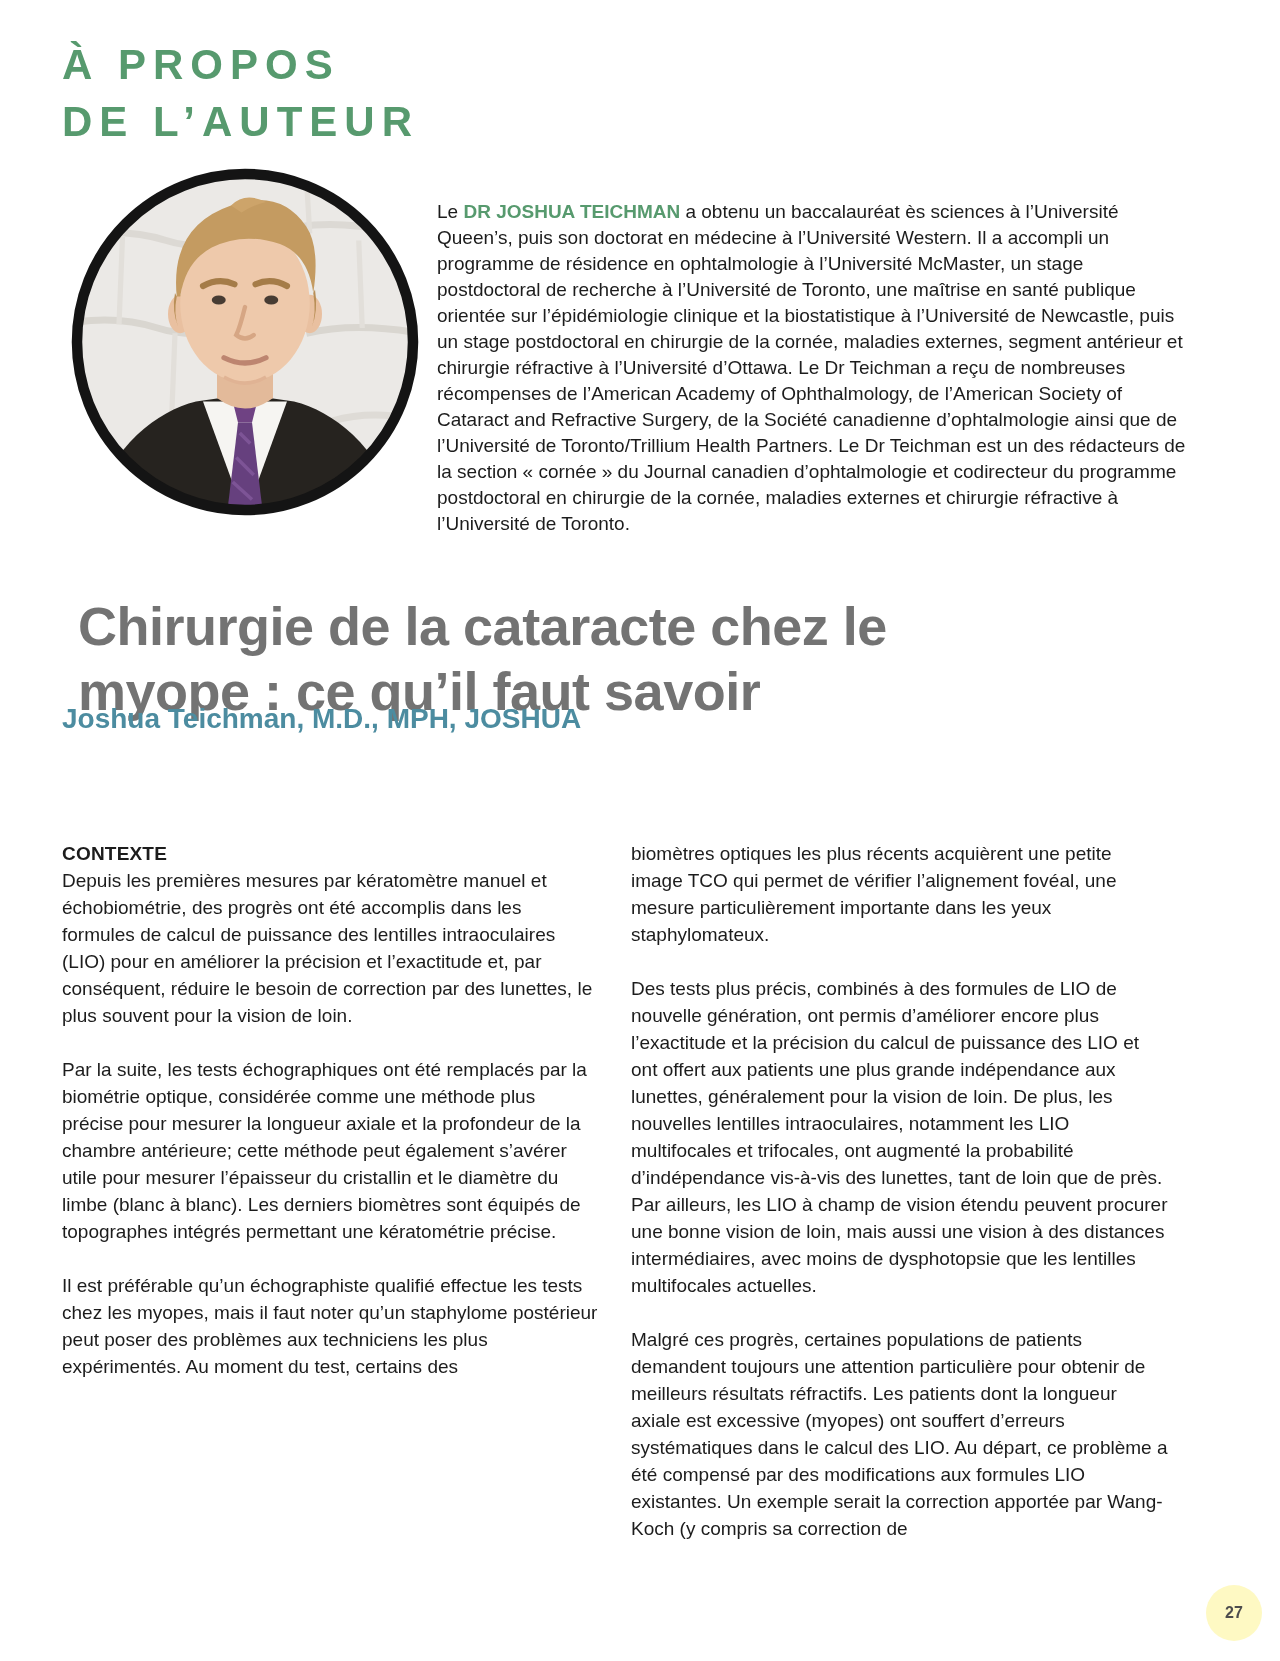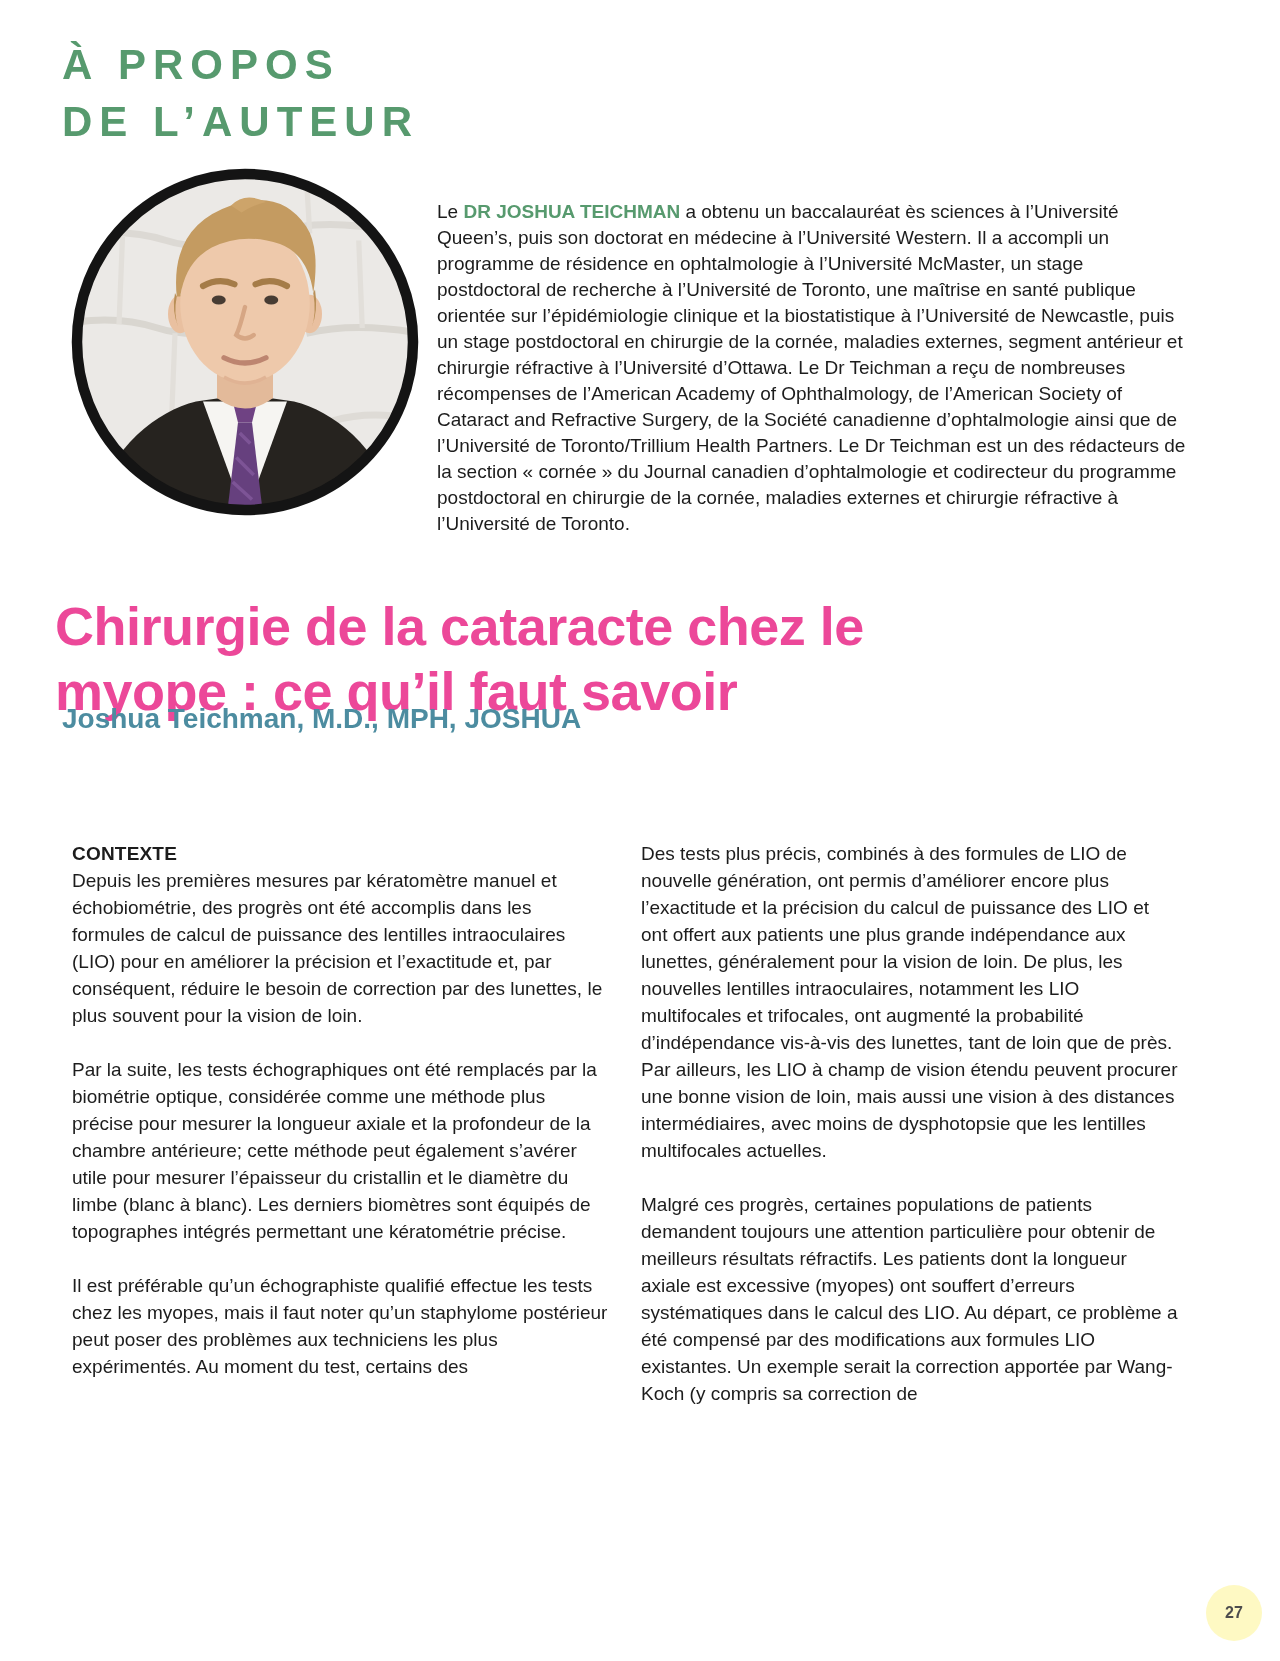--- a/index.html
+++ b/index.html
@@ -17,31 +17,31 @@
   .portrait{
     position:absolute;left:70px;top:167px;width:350px;height:350px;
   }
   .portrait svg{display:block;width:100%;height:100%;}
   .bio{
     position:absolute;left:437px;top:180px;width:752px;
     font-size:19px;line-height:26px;
   }
   .bio .bio-name{color:#579a6e;font-weight:bold;}
   .article-title{
-    position:absolute;left:55px;top:558px;width:1000px;
-    font-size:54px;line-height:65px;font-weight:bold;color:#ec4899;
+    position:absolute;left:78px;top:558px;width:1000px;
+    font-size:54px;line-height:65px;font-weight:bold;color:#737373;
     letter-spacing:-0.5px;
   }
   .article-title span{display:block;}
   .byline{
     position:absolute;left:62px;top:703px;
     font-size:28px;font-weight:bold;color:#4c8ca0;
   }
   .columns{
-    position:absolute;left:72px;top:840px;width:1126px;
+    position:absolute;left:62px;top:840px;width:1126px;
     display:flex;gap:32px;
   }
   .col{width:537px;font-size:19px;line-height:27px;}
   .col h3{
     margin:0;font-size:19px;line-height:27px;font-weight:bold;color:#1c1c1c;
     letter-spacing:0.2px;
   }
   .col p{margin:0 0 27px 0;}
   .col p:last-child{margin-bottom:0;}
   .page-number{
@@ -122,18 +122,19 @@
 <div class="byline">Joshua Teichman, M.D., MPH, JOSHUA</div>
 
 <div class="columns">
   <div class="col">
     <h3>CONTEXTE</h3>
     <p>Depuis les premières mesures par kératomètre manuel et échobiométrie, des progrès ont été accomplis dans les formules de calcul de puissance des lentilles intraoculaires (LIO) pour en améliorer la précision et l’exactitude et, par conséquent, réduire le besoin de correction par des lunettes, le plus souvent pour la vision de loin.</p>
     <p>Par la suite, les tests échographiques ont été remplacés par la biométrie optique, considérée comme une méthode plus précise pour mesurer la longueur axiale et la profondeur de la chambre antérieure; cette méthode peut également s’avérer utile pour mesurer l’épaisseur du cristallin et le diamètre du limbe (blanc à blanc). Les derniers biomètres sont équipés de topographes intégrés permettant une kératométrie précise.</p>
     <p>Il est préférable qu’un échographiste qualifié effectue les tests chez les myopes, mais il faut noter qu’un staphylome postérieur peut poser des problèmes aux techniciens les plus expérimentés. Au moment du test, certains des</p>
   </div>
   <div class="col">
+    <p>biomètres optiques les plus récents acquièrent une petite image TCO qui permet de vérifier l’alignement fovéal, une mesure particulièrement importante dans les yeux staphylomateux.</p>
     <p>Des tests plus précis, combinés à des formules de LIO de nouvelle génération, ont permis d’améliorer encore plus l’exactitude et la précision du calcul de puissance des LIO et ont offert aux patients une plus grande indépendance aux lunettes, généralement pour la vision de loin. De plus, les nouvelles lentilles intraoculaires, notamment les LIO multifocales et trifocales, ont augmenté la probabilité d’indépendance vis-à-vis des lunettes, tant de loin que de près. Par ailleurs, les LIO à champ de vision étendu peuvent procurer une bonne vision de loin, mais aussi une vision à des distances intermédiaires, avec moins de dysphotopsie que les lentilles multifocales actuelles.</p>
     <p>Malgré ces progrès, certaines populations de patients demandent toujours une attention particulière pour obtenir de meilleurs résultats réfractifs. Les patients dont la longueur axiale est excessive (myopes) ont souffert d’erreurs systématiques dans le calcul des LIO. Au départ, ce problème a été compensé par des modifications aux formules LIO existantes. Un exemple serait la correction apportée par Wang-Koch (y compris sa correction de</p>
   </div>
 </div>
 
 <div class="page-number">27</div>
 
 </body></html>

